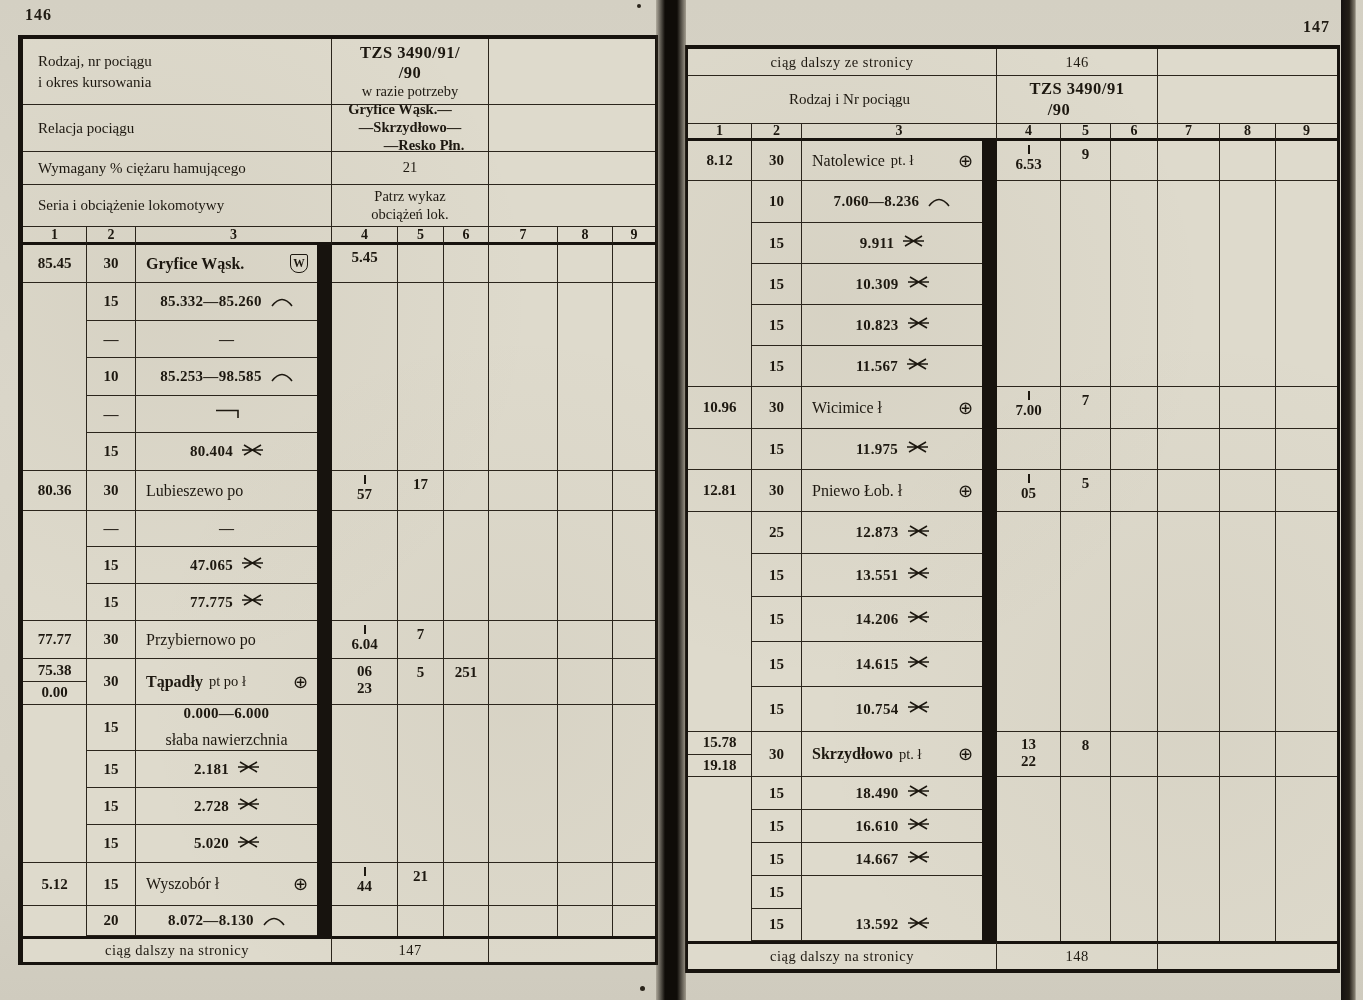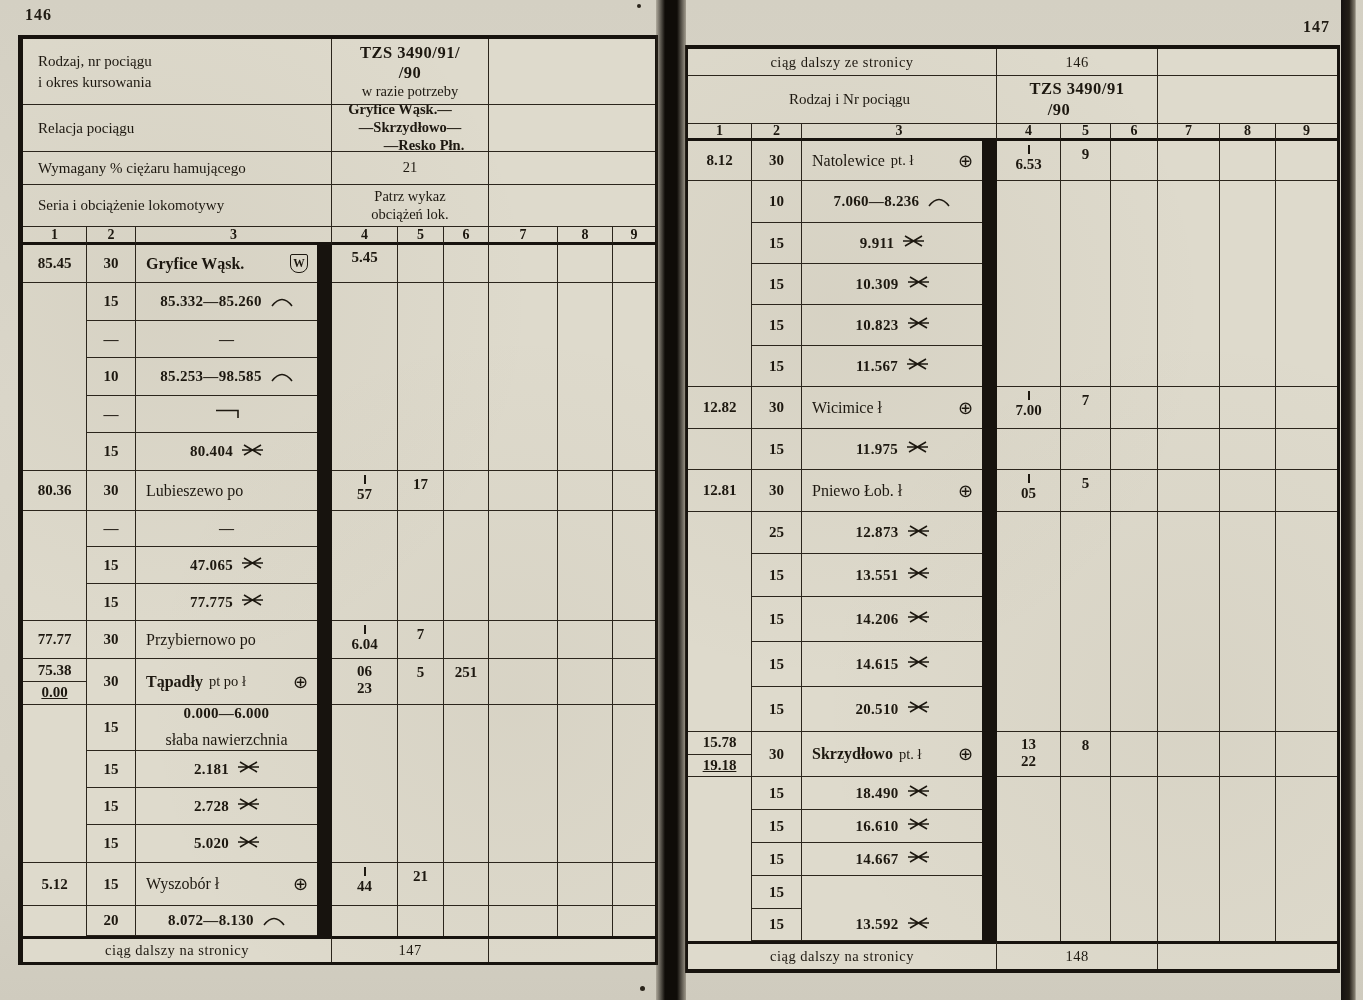--- a/index.html
+++ b/index.html
@@ -21,21 +21,21 @@
   .bth{border-top:3px solid #17130e;}
   .barcell{background:#17130e;}
   .hlabel{justify-content:flex-start;padding-left:15px;font-size:15px;line-height:1.35;text-align:left;}
   .hval{flex-direction:column;line-height:1.22;font-size:14.5px;text-align:center;}
   .vbold{font-weight:700;}
   .vbig{font-size:16.5px;letter-spacing:.5px;}
   .colnum{font-size:14px;font-weight:600;}
   .kmcol{font-size:15px;font-weight:600;}
   .kmstack{width:100%;text-align:center;line-height:1.15;}
   .kmstack .kmtop{border-bottom:1.4px solid #2b251c;padding:1px 0 2px;}
-  .kmstack .kmbot{padding:2px 12px 1px;text-decoration:underline;}
+  .kmstack .kmbot{padding:2px 12px 1px;}
   .brake{font-size:15px;font-weight:600;}
   .c3row{width:100%;display:flex;align-items:center;}
   .c3-station{justify-content:flex-start;padding:0 9px 0 10px;}
   .c3-center{justify-content:center;gap:9px;}
   .sname{font-size:16px;white-space:nowrap;}
   .sbold{font-weight:700;}
   .ssuffix{font-size:14.5px;margin-left:6px;white-space:nowrap;}
   .numtxt{font-size:15px;font-weight:600;letter-spacing:.3px;}
   .push-right{margin-left:auto;}
   .note2{flex-direction:column;line-height:1.18;}
@@ -739,21 +739,21 @@
       <div class="cell t-top br bb" style="grid-area: 9 / 6 / auto / 7;">
         <span></span>
       </div>
       <div class="cell t-top br bb" style="grid-area: 9 / 7 / auto / 8;">
         <span></span>
       </div>
       <div class="cell br bb" style="grid-area: 9 / 8 / auto / 9;"></div>
       <div class="cell br bb" style="grid-area: 9 / 9 / auto / 10;"></div>
       <div class="cell  bb" style="grid-area: 9 / 10 / auto / 11;"></div>
       <div class="cell kmcol br bb" style="grid-area: 10 / 1 / auto / 2;">
-        <span>12.82</span>
+        <span>10.96</span>
       </div>
       <div class="cell brake br bb" style="grid-area: 10 / 2 / auto / 3;">
         <span>30</span>
       </div>
       <div class="cell bb" style="grid-area: 10 / 3 / auto / 4;">
         <div class="c3row c3-station">
           <span class="sname">Wicimice ł</span>
           <span class="oplus push-right">⊕</span>
         </div>
       </div>
@@ -911,21 +911,21 @@
       </div>
       <div class="cell br" style="grid-area: 16 / 8 / auto / 9;"></div>
       <div class="cell br" style="grid-area: 16 / 9 / auto / 10;"></div>
       <div class="cell " style="grid-area: 16 / 10 / auto / 11;"></div>
       <div class="cell kmcol br bb" style="grid-area: 17 / 1 / auto / 2;"></div>
       <div class="cell brake br bb" style="grid-area: 17 / 2 / auto / 3;">
         <span>15</span>
       </div>
       <div class="cell bb" style="grid-area: 17 / 3 / auto / 4;">
         <div class="c3row c3-center">
-          <span class="numtxt">20.510</span>
+          <span class="numtxt">10.754</span>
           <span><svg width="21" height="14" viewBox="0 0 21 14">
               <path d="M2 2 L19 12 M2 12 L19 2 M0 7 L21 7" stroke="#1d1810" stroke-width="1.6" fill="none"></path>
             </svg></span>
         </div>
       </div>
       <div class="cell barcell" style="grid-area: 17 / 4 / auto / 5;"></div>
       <div class="cell t4 br bb" style="grid-area: 17 / 5 / auto / 6;"></div>
       <div class="cell t-top br bb" style="grid-area: 17 / 6 / auto / 7;">
         <span></span>
       </div>

